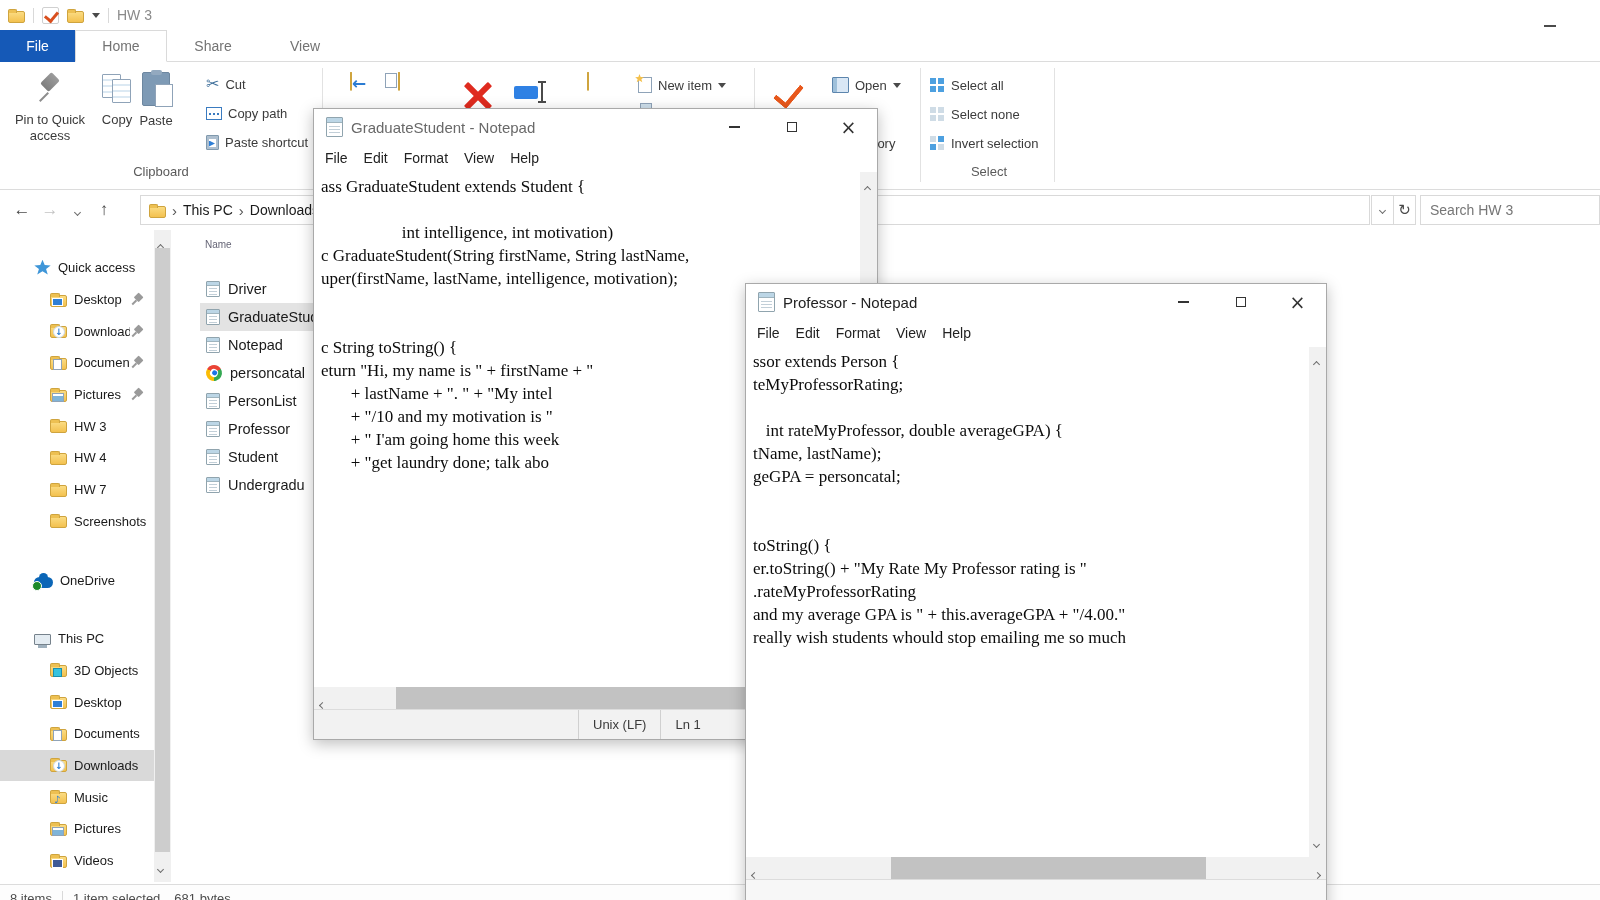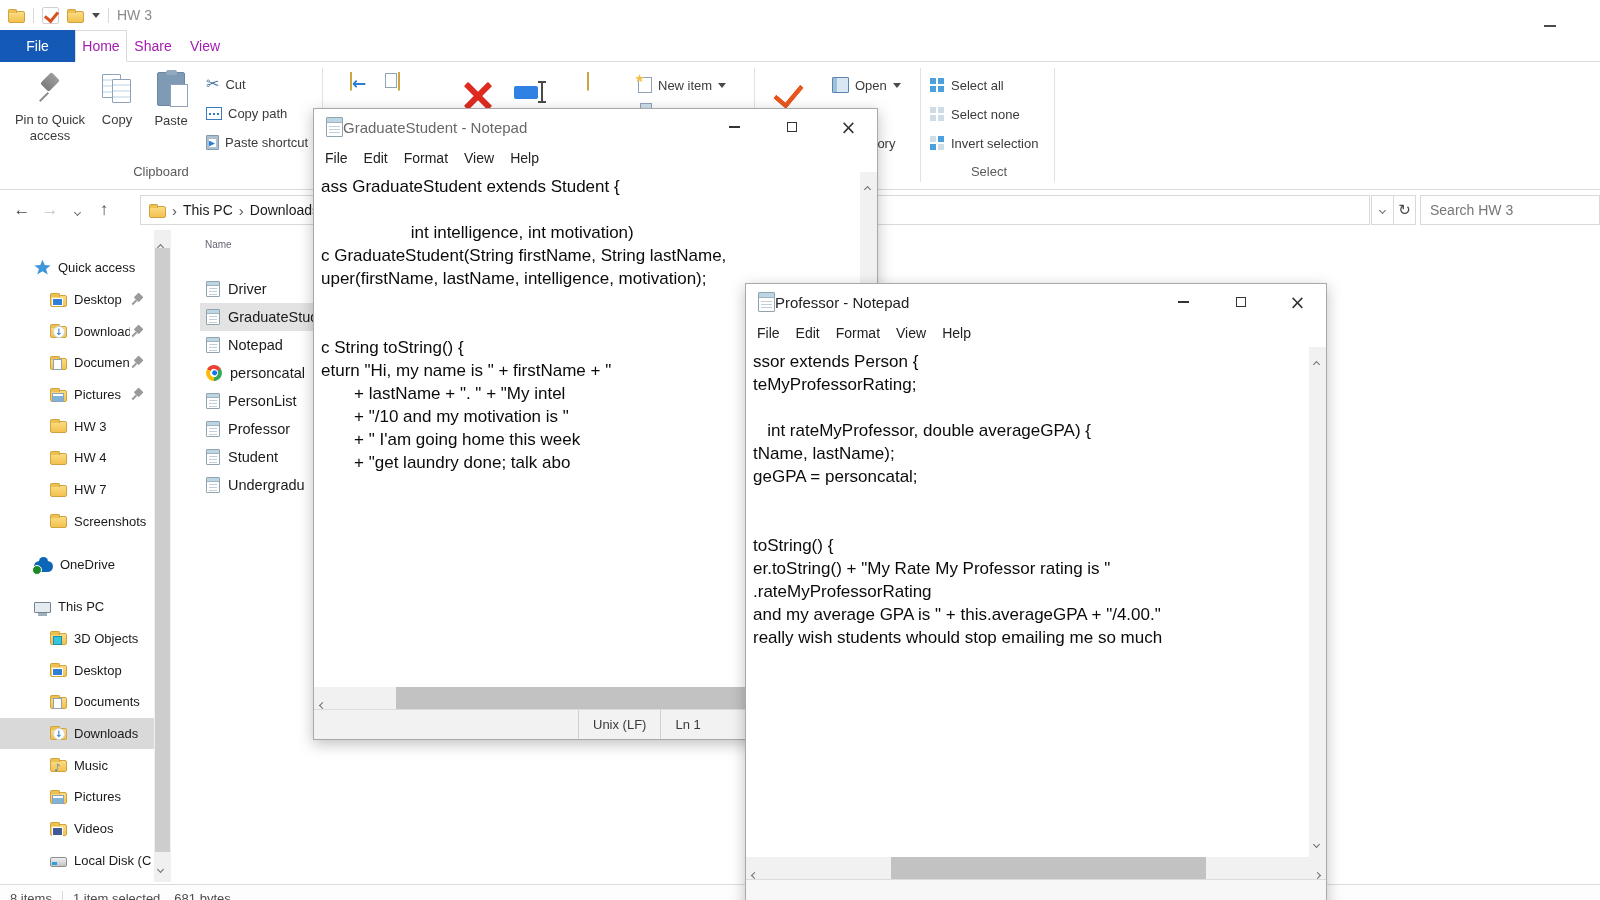--- a/index.html
+++ b/index.html
@@ -58,21 +58,21 @@
 
 .ex-titlebar{position:absolute;left:0;top:0;width:1600px;height:30px;background:#fff;display:flex;align-items:center;gap:8px;padding-left:8px}
 .ex-title{color:#8a8a8a;font-size:14px}
 .qa-sep{width:1px;height:15px;background:#d9d9d9}
 .qa-check{position:relative;width:17px;height:17px;background:#fff;border:1px solid #d0d0d0;border-radius:2px}
 .qa-check::after{content:'';position:absolute;left:4px;top:1px;width:6px;height:10px;border-right:3px solid #d94f1e;border-bottom:3px solid #d94f1e;transform:rotate(40deg)}
 .win-min-line{display:inline-block;width:12px;height:2px;background:#4a4a4a}
 .ex-minimize{position:absolute;right:44px;top:13px;cursor:default}
 
 .ex-tabs{position:absolute;left:0;top:30px;width:1600px;height:32px;background:#fff;border-bottom:1px solid #dcdcdc;display:flex;font-size:14px}
-.tab{display:flex;align-items:center;justify-content:center;width:52px;height:32px;color:#a21caf}
+.tab{display:flex;align-items:center;justify-content:center;width:92px;height:32px;color:#737373}
 .tab.file{width:75px;background:#1559b7;color:#fff}
 .tab.active{background:#fff;border:1px solid #dadada;border-bottom:1px solid #fff}
 
 .ex-ribbon{position:absolute;left:0;top:63px;width:1600px;height:127px;background:#fff;border-bottom:1px solid #dcdcdc;font-size:13px;color:#3b3b3b}
 .rb-sep{position:absolute;top:5px;height:114px;width:1px;background:#e2e2e2}
 .rb-big{position:absolute;text-align:center;line-height:16px}
 .rb-big .lbl{display:block;margin-top:3px}
 .rb-small{position:absolute;display:flex;align-items:center;gap:6px;height:22px}
 .rb-grouplabel{position:absolute;top:101px;text-align:center;color:#5a5a5a}
 
@@ -123,21 +123,21 @@
 .addr-btn{position:absolute;top:4px;width:23px;height:30px;border:1px solid #d9d9d9;background:#fff;display:flex;align-items:center;justify-content:center}
 .refresh{font-size:15px;color:#4a4a4a}
 .search-box{position:absolute;left:1420px;top:4px;width:180px;height:30px;border:1px solid #d9d9d9;font-size:14px;padding-left:9px;color:#333;outline:none}
 .search-box::placeholder{color:#767676}
 
 
 .tree{position:absolute;left:0;top:252px;width:155px}
 .tree-row{display:flex;align-items:center;height:31.7px;font-size:13px;overflow:hidden;white-space:nowrap}
 .tree-row.lvl0{padding-left:34px}
 .tree-row.lvl1{padding-left:50px}
-.tree-row.gap{margin-top:11px}
+.tree-row.gap{margin-top:27px}
 .tree-row.selected{background:#d9d9d9}
 .tree-label{margin-left:7px;overflow:hidden;white-space:nowrap;flex:0 1 auto;min-width:0}
 .tree-scroll{position:absolute;left:154px;top:230px;width:17px;height:652px;background:#f0f0f0}
 .tree-thumb{position:absolute;left:1px;top:18px;width:15px;height:604px;background:#cdcdcd}
 .scroll-arrow{position:absolute;left:4px;display:inline-block}
 
 
 .flist-header{position:absolute;left:205px;top:239px;font-size:10px;color:#667}
 .flist{position:absolute;left:200px;top:275px;width:145px}
 .file-row{display:flex;align-items:center;height:28px;font-size:14.5px;white-space:nowrap;padding-left:6px}
@@ -146,33 +146,33 @@
 
 
 .ex-status{position:absolute;left:0;top:884px;width:1600px;height:24px;border-top:1px solid #dcdcdc;background:#fdfdfd;display:flex;align-items:center;font-size:13px;color:#4c4c4c;padding-top:4px}
 .ex-status .vsep{height:16px;margin:0 10px}
 
 
 .np{position:absolute;background:#fff;border:1px solid #a9a9a9;box-shadow:0 4px 14px rgba(0,0,0,.25)}
 .np-grad{left:313px;top:108px;width:565px;height:632px}
 .np-prof{left:745px;top:283px;width:582px;height:640px}
 .np-titlebar{position:relative;height:36px;display:flex;align-items:center;padding-left:12px}
-.np-title{font-size:15px;color:#222}
+.np-title{font-size:15px;margin-left:8px;color:#222}
 .np-grad .np-title{color:#696969}
 .np-icon{position:relative;display:inline-block;width:17px;height:20px;background:#fff;border:1px solid #90a4ae;border-radius:1px}
 .np-icon::before{content:'';position:absolute;left:0;right:0;top:0;height:4px;background:#bcd6e6;border-bottom:1px solid #9fb4be}
 .np-icon::after{content:'';position:absolute;left:2px;right:2px;top:8px;height:8px;background:repeating-linear-gradient(to bottom,#c2cfd8 0 1px,transparent 1px 3px)}
 .np-btns{position:absolute;right:0;top:0;height:36px;display:flex}
 .np-btn{width:57px;height:36px;display:flex;align-items:center;justify-content:center}
 .glyph-min{width:11px;height:1.5px;background:#333}
 .glyph-max{width:10px;height:10px;border:1.2px solid #333}
 .glyph-close{font-size:19px;color:#333;font-family:"DejaVu Sans",sans-serif}
 .np-menubar{display:flex;height:26px;align-items:center;font-size:14px;color:#222;padding-left:3px}
 .menu-item{padding:0 8px}
-.np-text{position:absolute;left:1px;top:63px;right:18px;bottom:0;overflow:hidden;font-family:Liberation Sans, sans-serif;font-size:17px;color:#0b0b0b;padding:3px 0 12px 6px}
+.np-text{position:absolute;left:1px;top:63px;right:18px;bottom:0;overflow:hidden;font-family:Liberation Serif, serif;font-size:17px;color:#0b0b0b;padding:3px 0 12px 6px}
 .np-grad .np-text{bottom:52px}
 .np-prof .np-text{bottom:65px}
 .code-line{white-space:pre;height:23px;line-height:23px}
 .np-vscroll{position:absolute;top:63px;right:0;width:17px;background:#f1f1f1}
 .np-grad .np-vscroll{bottom:52px}
 .np-prof .np-vscroll{bottom:65px}
 .np-hscroll{position:absolute;left:0;right:0;height:22px;background:#f1f1f1}
 .np-grad .np-hscroll{bottom:30px}
 .np-prof .np-hscroll{bottom:43px}
 .h-thumb{position:absolute;top:0;height:22px;background:#c2c2c2}
@@ -210,21 +210,21 @@
     <div class="ex-ribbon">
 
       <div class="rb-big" style="left:14px;top:8px;width:72px">
         <span class="ic-pin-big"></span>
         <span class="lbl">Pin to Quick access</span>
       </div>
       <div class="rb-big" style="left:94px;top:8px;width:46px">
         <span class="ic-copy-big"></span>
         <span class="lbl">Copy</span>
       </div>
-      <div class="rb-big" style="left:148px;top:8px;width:46px">
+      <div class="rb-big" style="left:133px;top:8px;width:46px">
         <span class="ic-paste-big"></span>
         <span class="lbl">Paste</span>
       </div>
       <div class="rb-small" style="left:206px;top:10px">
         <span class="ic-cut">✂</span>
         <span>Cut</span>
       </div>
       <div class="rb-small" style="left:206px;top:39px">
         <span class="ic-copypath"></span>
         <span>Copy path</span>

